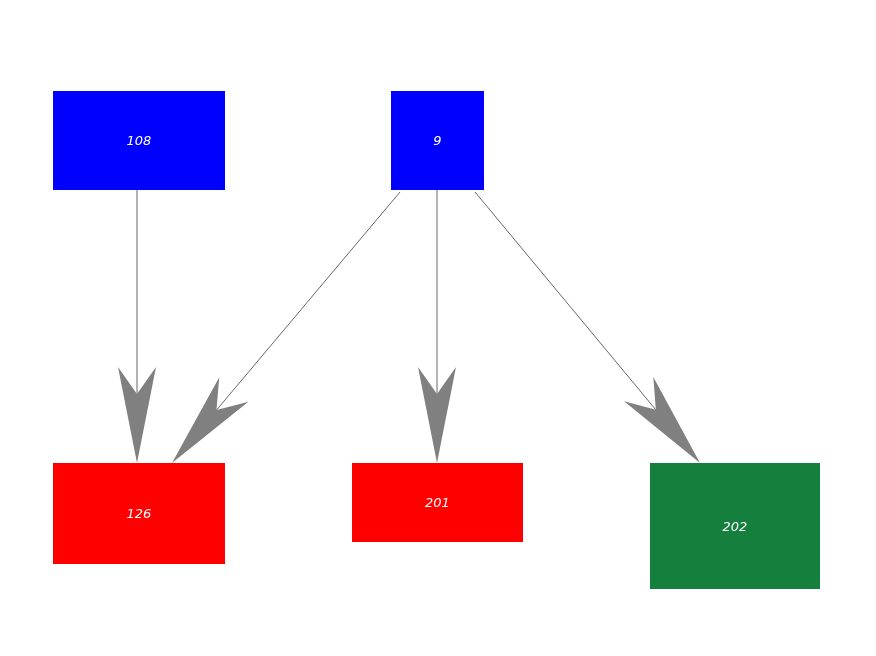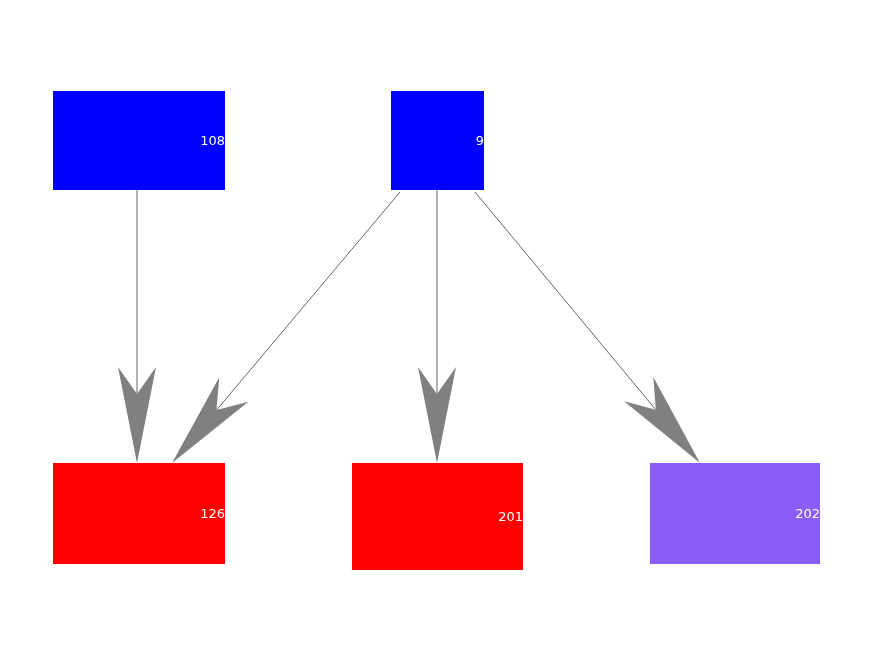--- a/index.html
+++ b/index.html
@@ -23,21 +23,22 @@
     left: 0;
     top: 0;
     width: 876px;
     height: 656px;
   }
   .node {
     position: absolute;
     box-sizing: border-box;
     display: flex;
     align-items: center;
-    justify-content: flex-end;
+    justify-content: center;
+    font-style: italic;
   }
   .node-label {
     color: #ffffff;
     font-family: "DejaVu Sans", "Liberation Sans", sans-serif;
     font-size: 13px;
     font-weight: normal;
     line-height: 1;
     letter-spacing: 0px;
     user-select: none;
     white-space: nowrap;
@@ -72,21 +73,21 @@
   </div>
 
   <div class="node" style="left: 391px; top: 91px; width: 93px; height: 99px; background: rgb(0, 0, 255);">
     <span class="node-label">9</span>
   </div>
 
   <div class="node" style="left: 53px; top: 463px; width: 172px; height: 101px; background: rgb(255, 0, 0);">
     <span class="node-label">126</span>
   </div>
 
-  <div class="node" style="left: 352px; top: 463px; width: 171px; height: 107px; background: rgb(255, 0, 0);">
+  <div class="node" style="left: 352px; top: 463px; width: 171px; height: 79px; background: rgb(255, 0, 0);">
     <span class="node-label">201</span>
   </div>
 
-  <div class="node" style="left: 650px; top: 463px; width: 170px; height: 101px; background: #8b5cf6;">
+  <div class="node" style="left: 650px; top: 463px; width: 170px; height: 126px; background: #15803d;">
     <span class="node-label">202</span>
   </div>
 
 </div>
 
 </body></html>

